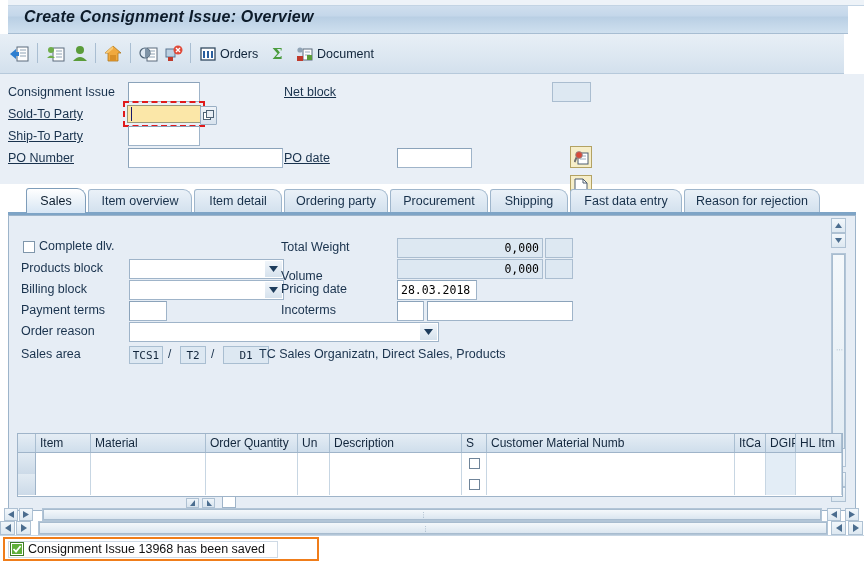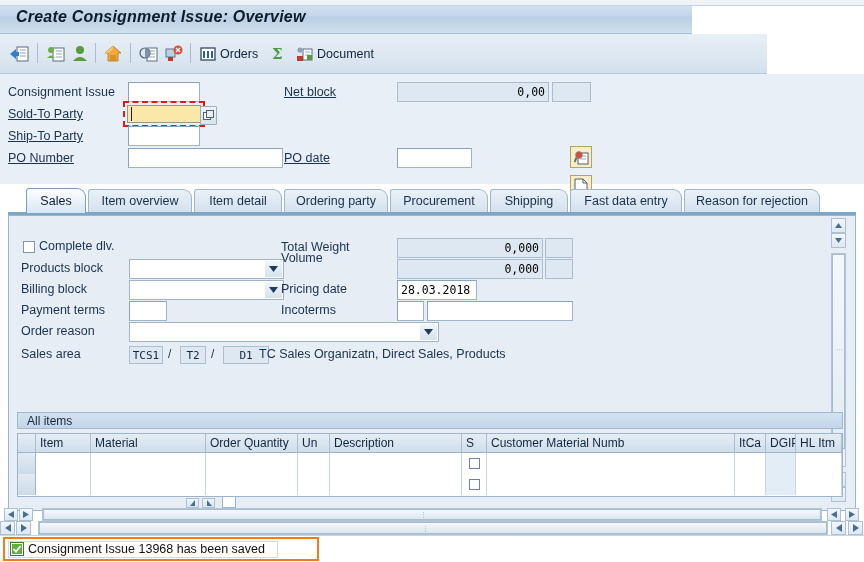--- a/index.html
+++ b/index.html
@@ -8,35 +8,35 @@
     background:#ffffff;
     font-family:"Liberation Sans", sans-serif;
     font-size:12px;
     color:#000000;
     -webkit-font-smoothing:none;
   }
   .app{position:relative;width:864px;height:562px;background:#ffffff;}
 
   
   .titlebar{
-    position:absolute;left:0;top:0;width:692px;height:34px;
+    position:absolute;left:8px;top:0;width:840px;height:34px;
     background:linear-gradient(to bottom,#d6e3f0 0%,#c4d7ea 48%,#b9cfe4 52%,#cfe0ef 100%);
     border-bottom:1px solid #a7bdd2;
     box-sizing:border-box;
   }
   .titlebar .topline{position:absolute;left:0;top:0;width:864px;height:5px;background:#eef3f8;border-bottom:1px solid #c3d4e4;}
   .title-text{
     position:absolute;left:16px;top:8px;
     font-size:16px;font-weight:bold;font-style:italic;
     color:#0d1b2a;letter-spacing:0.2px;white-space:nowrap;
   }
 
   
   .toolbar{
-    position:absolute;left:0;top:34px;width:767px;height:40px;
+    position:absolute;left:0;top:34px;width:844px;height:40px;
     background:linear-gradient(to bottom,#e8eff6 0%,#dce7f1 60%,#d3e0ed 100%);
     border-bottom:1px solid #b6c9db;
     box-sizing:border-box;
   }
   .tb-item{position:absolute;top:8px;height:24px;display:flex;align-items:center;gap:4px;cursor:default;}
   .tb-item svg{display:block;}
   .tb-label{font-size:12.5px;color:#10243a;white-space:nowrap;}
   .tb-sep{position:absolute;top:9px;width:1px;height:20px;background:#a9bed2;}
 
   
@@ -328,21 +328,20 @@
       </svg>
     </div>
 
     <div class="lbl u" style="left:8px;top:55px;">Ship-To Party</div>
     <input class="inp" style="left: 128px; top: 52px; width: 72px;">
 
     <div class="lbl u" style="left:8px;top:77px;">PO Number</div>
     <input class="inp" style="left: 128px; top: 74px; width: 155px;">
 
     <div class="lbl u" style="left:284px;top:11px;">Net block</div>
-    <input class="inp ro" style="left: 397px; top: 8px; width: 152px;" readonly="" value="0,00">
     <input class="inp ro" style="left: 552px; top: 8px; width: 39px;" readonly="">
 
     <div class="iconbtn" style="left:570px;top:101px;">
       <svg width="14" height="16" viewBox="0 0 14 16">
         <path d="M1 1 H9 L13 5 V15 H1 Z" fill="#ffffff" stroke="#4d5d6e" stroke-width="1"></path>
         <path d="M9 1 L9 5 L13 5" fill="none" stroke="#4d5d6e" stroke-width="1"></path>
       </svg>
     </div>
 
     <div class="lbl u" style="left:284px;top:77px;">PO date</div>
@@ -419,21 +418,21 @@
         <svg width="9" height="6" viewBox="0 0 9 6">
             <path d="M0 0 L9 0 L4.5 6 Z" fill="#1d3c5c"></path>
           </svg>
       </div>
     </div>
 
     <div class="lbl" style="left:272px;top:24px;">Total Weight</div>
     <input class="inp ro" style="left: 388px; top: 22px; width: 146px;" readonly="" value="0,000">
     <input class="inp ro" style="left: 536px; top: 22px; width: 28px;" readonly="">
 
-    <div class="lbl" style="left:272px;top:35px;">Volume</div>
+    <div class="lbl" style="left:272px;top:53px;">Volume</div>
     <input class="inp ro" style="left: 388px; top: 43px; width: 146px;" readonly="" value="0,000">
     <input class="inp ro" style="left: 536px; top: 43px; width: 28px;" readonly="">
 
     <div class="lbl" style="left:272px;top:66px;">Pricing date</div>
     <input class="inp" style="left: 388px; top: 64px; width: 80px;" value="28.03.2018">
 
     <div class="lbl" style="left:272px;top:87px;">Incoterms</div>
     <input class="inp" style="left: 388px; top: 85px; width: 27px;">
     <input class="inp" style="left: 418px; top: 85px; width: 146px;">
 
@@ -465,23 +464,20 @@
           <path d="M3.5 0 L7 5 L0 5 Z" fill="#4b6d8f"></path>
         </svg>
     </div>
     <div class="sbtn" style="left:822px;top:271px;">
       <svg width="7" height="5" viewBox="0 0 7 5">
           <path d="M0 0 L7 0 L3.5 5 Z" fill="#4b6d8f"></path>
         </svg>
     </div>
   </div>
 
-  <div class="allitems-hdr">
-    <span>All items</span>
-  </div>
 
   <div class="grid">
     <div class="grid-head">
       <div class="gh" style="width:18px;padding-left:0;"></div>
       <div class="gh" style="width:55px;">Item</div>
       <div class="gh" style="width:115px;">Material</div>
       <div class="gh" style="width:92px;">Order Quantity</div>
       <div class="gh" style="width:32px;">Un</div>
       <div class="gh" style="width:132px;">Description</div>
       <div class="gh" style="width:25px;">S</div>

